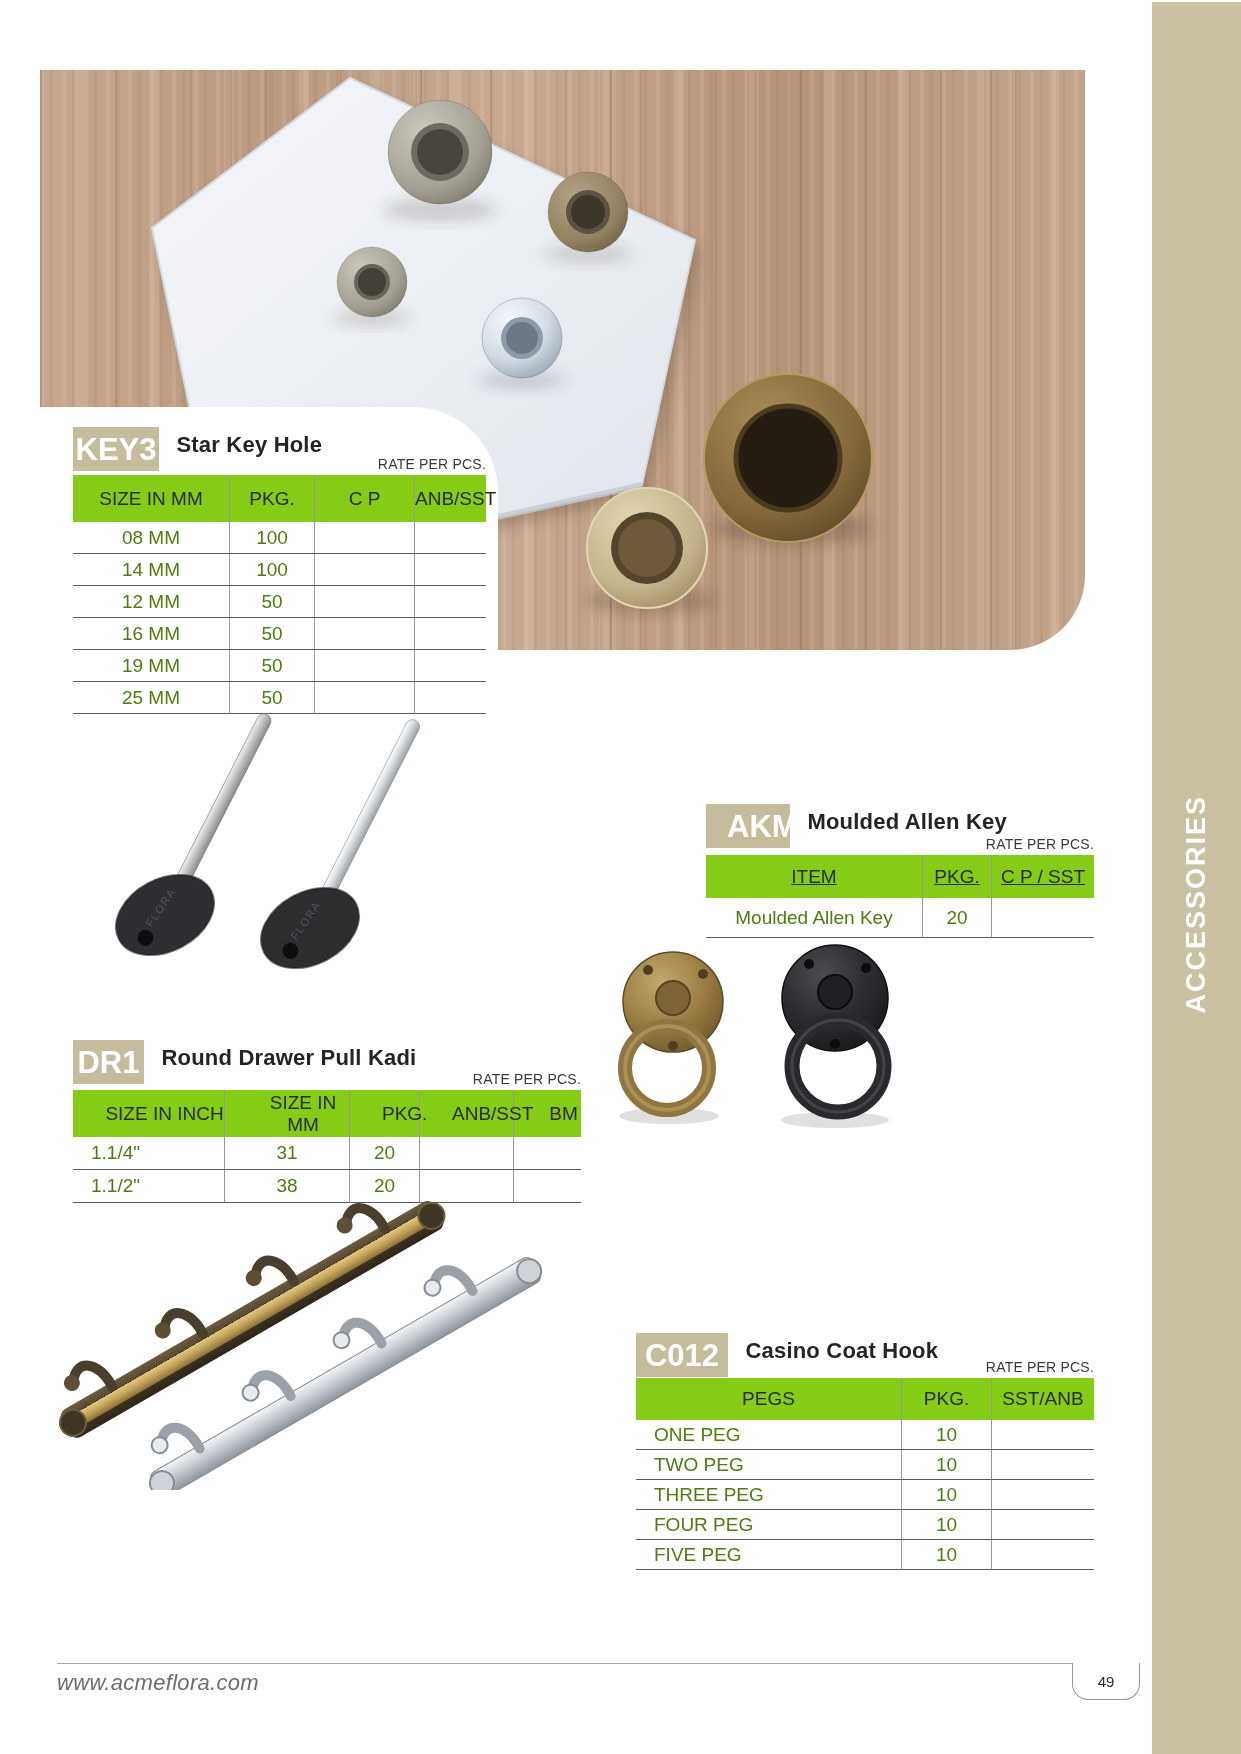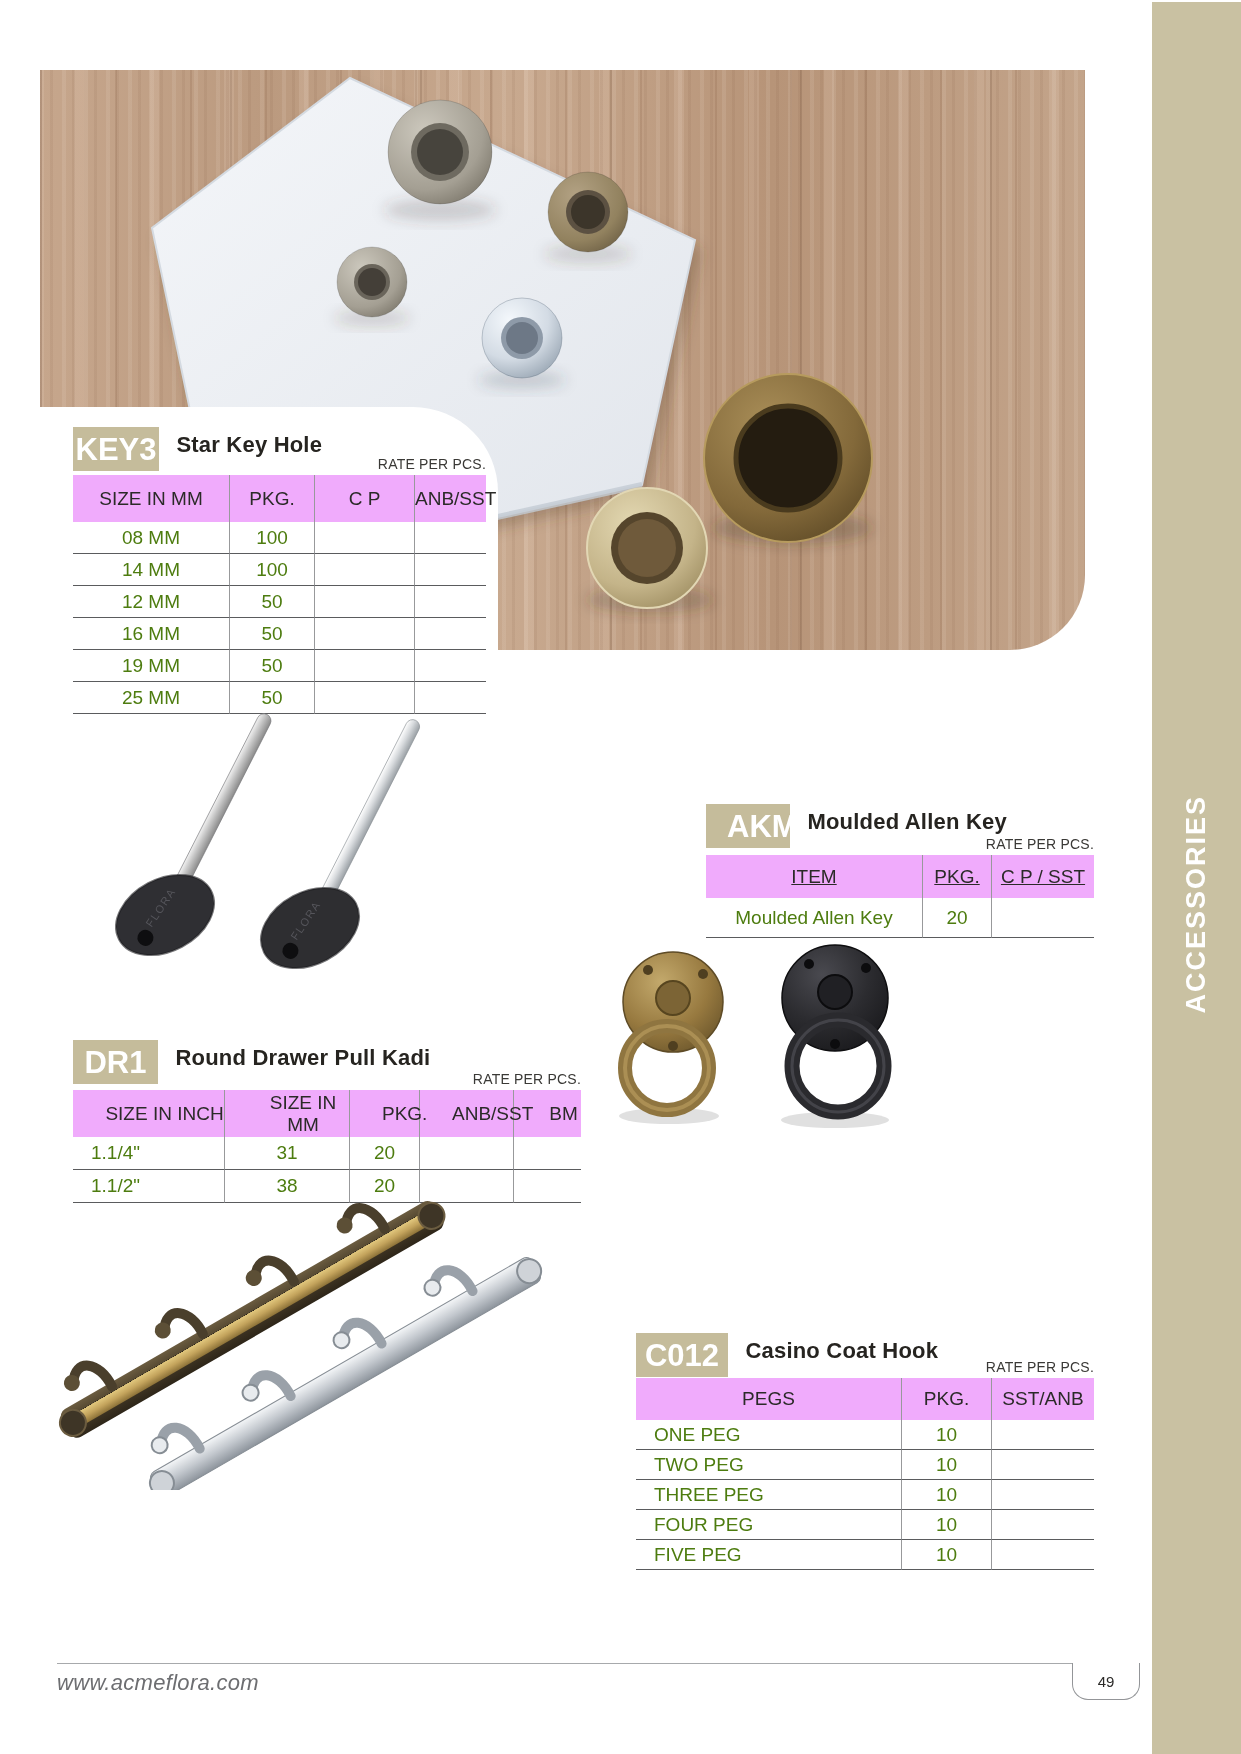--- a/index.html
+++ b/index.html
@@ -33,21 +33,21 @@
   
   .section { position:absolute;margin-left:16px; }
   .sec-head { position:relative; width:100%; }
   .badge { display:inline-block; background:#c5bc9b; color:#fff; font-weight:700;
     font-size:31px; height:44px; line-height:45px; text-align:center; vertical-align:top; }
   .sec-title { display:inline-block; margin-left:13px; padding-top:5px;
     font-size:22px; font-weight:700; color:#262420; letter-spacing:0.2px; }
   .rate { position:absolute; right:0; bottom:3px; font-size:14px; color:#3a3936; letter-spacing:0.2px; }
 
   table.ptable { border-collapse:separate; border-spacing:0; table-layout:fixed; }
-  .ptable th { background:#f0abfc; font-weight:400; font-size:19px; color:#2b2a28;
+  .ptable th { background:#84cc16; font-weight:400; font-size:19px; color:#2b2a28;
     border-left:1px solid #98999b; text-align:center; }
   .ptable th:first-child { border-left:none; }
   .ptable td { font-size:19px; color:#4d7c0f; text-align:center;
     border-left:1px solid #98999b; border-bottom:1.5px solid #5a5b5d; }
   .ptable td:first-child { border-left:none; }
 
   #sec-key3 { left:57px; top:427px; width:413px; }
   #sec-key3 .sec-head { height:48px; }
   #sec-key3 .badge { width:86px; }
   .t-key3 { width:413px; }
@@ -59,21 +59,21 @@
   #sec-akm { left:690px; top:804px; width:388px; }
   #sec-akm .sec-head { height:51px; }
   #sec-akm .badge { width:84px;padding-left:21px; }
   .t-akm { width:388px; }
   .t-akm th { height:43px;text-decoration:underline; }
   .t-akm td { height:40px; }
   .t-akm th:nth-child(1){width:216px}.t-akm th:nth-child(2){width:69px}.t-akm th:nth-child(3){width:103px}
 
   #sec-dr1 { left:57px; top:1040px; width:508px; }
   #sec-dr1 .sec-head { height:50px; }
-  #sec-dr1 .badge { width:85px; }
+  #sec-dr1 .badge { width:71px; }
   .t-dr1 { width:508px; }
   .t-dr1 th { height:47px;padding-left:32px; }
   .t-dr1 td { height:33px; }
   .t-dr1 th:nth-child(1){width:151px}.t-dr1 th:nth-child(2){width:125px}
   .t-dr1 th:nth-child(3){width:70px}.t-dr1 th:nth-child(4){width:94px}.t-dr1 th:nth-child(5){width:68px}
   .t-dr1 td:first-child { text-align:left; padding-left:18px; }
 
   #sec-c012 { left:620px; top:1333px; width:458px; }
   #sec-c012 .sec-head { height:45px; }
   #sec-c012 .badge { width:92px; }

